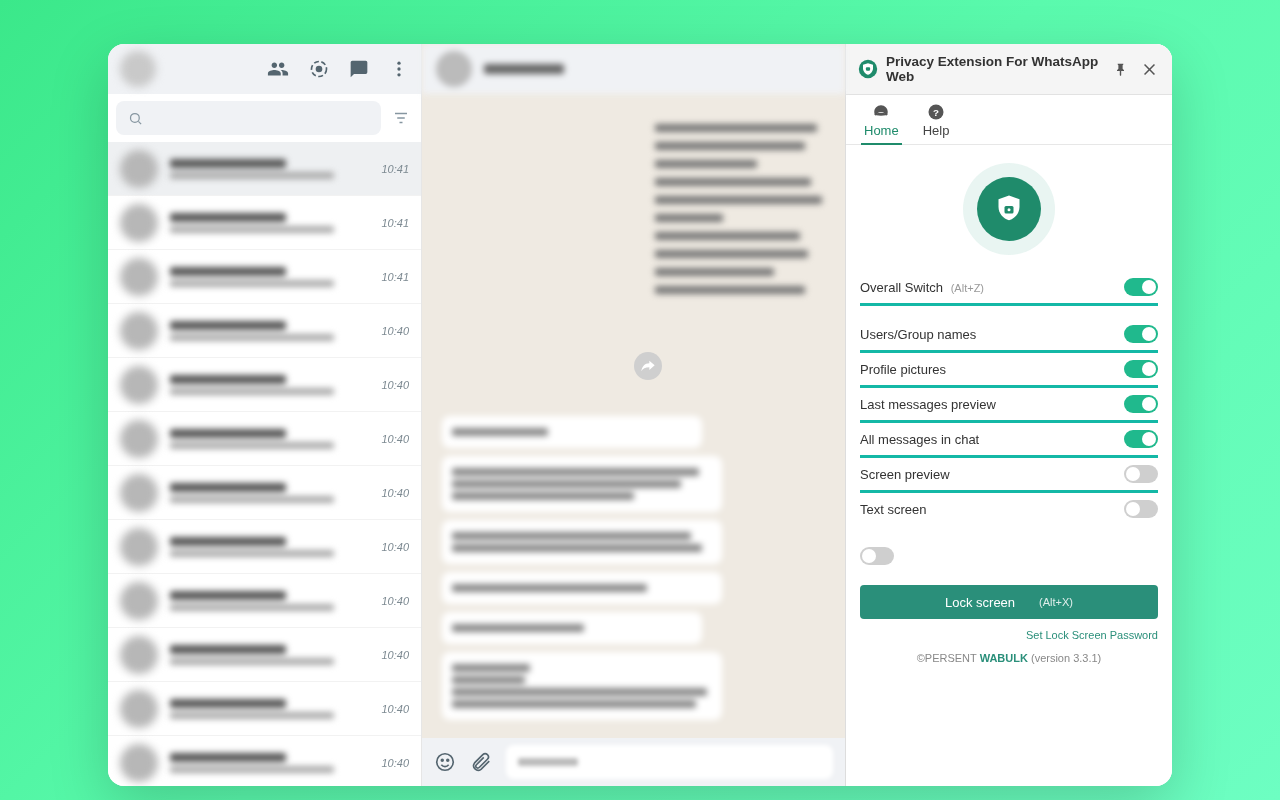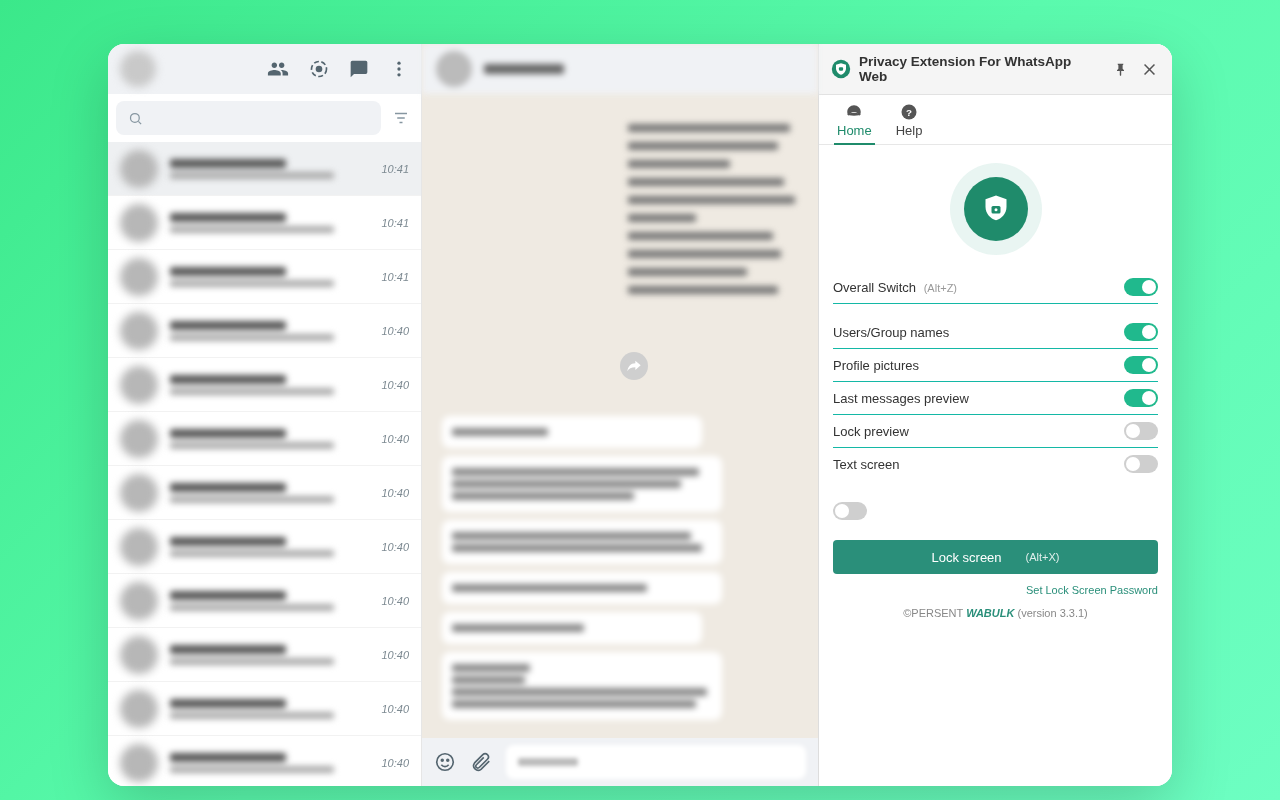--- a/index.html
+++ b/index.html
@@ -40,53 +40,53 @@
 .msg-blur { filter: blur(3px); }
 .msg-in { background:#fff; border-radius:8px; padding:8px 10px; margin:8px 0; max-width:280px; }
 .msg-in .mb-line { height:8px; background:#888; border-radius:2px; margin:4px 0; }
 .msg-wrap-right { position:absolute; right:20px; top:20px; width:170px; }
 .msg-out-line { height:8px; background:#777; border-radius:2px; margin:10px 0; }
 .fwd-icon { position:absolute; left:50%; top:40%; width:28px; height:28px; border-radius:50%; background:#cfcfcf; display:flex; align-items:center; justify-content:center; color:#fff; }
 .cp-input { height:48px; background:#f0f2f5; display:flex; align-items:center; padding:0 12px; gap:14px; }
 .cp-input-icn { color:#54656f; }
 .cp-input-field { flex:1; height:34px; background:#fff; border-radius:8px; padding:0 12px; color:#aaa; filter:blur(2px); display:flex; align-items:center; }
 
-.ext-panel { width: 354px; background:#fff; height:100%; display:flex; flex-direction:column; border-left:1px solid #ddd; font-size:13px; }
+.ext-panel { width: 327px; background:#fff; height:100%; display:flex; flex-direction:column; border-left:1px solid #ddd; font-size:13px; }
 .ext-header { display:flex; align-items:center; padding:10px 12px; gap:8px; background:#f5f5f5; border-bottom:1px solid #e2e2e2; }
 .ext-logo { width:20px; height:20px; }
 .ext-title { font-weight:600; color:#333; flex:1; font-size:13.5px; }
 .ext-pin, .ext-close { color:#555; cursor:pointer; padding:2px; }
 .ext-tabs { display:flex; gap:24px; padding:8px 18px 0; border-bottom:1px solid #e7e7e7; }
 .ext-tab { display:flex; flex-direction:column; align-items:center; gap:2px; padding-bottom:6px; cursor:pointer; color:#444; position:relative; }
 .ext-tab.active { color:#1f8b6b; }
 .ext-tab.active::after { content:""; position:absolute; bottom:-1px; left:-3px; right:-3px; height:2px; background:#1f8b6b; }
 .ext-tab-icn { width:18px; height:18px; }
 .ext-body { padding: 14px 14px; flex:1; overflow:auto; }
 .ext-big-logo { width:92px; height:92px; border-radius:50%; background:radial-gradient(circle,#e9f5f2 68%, #dff2ec 100%); display:flex; align-items:center; justify-content:center; margin:4px auto 16px; }
 .ext-big-logo-inner { width:64px; height:64px; border-radius:50%; background:#1f8b6b; display:flex; align-items:center; justify-content:center; }
-.setting-row { display:flex; align-items:center; justify-content:space-between; padding:7px 0; border-bottom:1px solid #14b8a6; }
+.setting-row { display:flex; align-items:center; justify-content:space-between; padding:7px 0; border-bottom:3px solid #14b8a6; }
 .setting-row.nobd { border-bottom:none; }
 .setting-label { color:#333; }
 .setting-hint { color:#999; font-size:11px; margin-left:4px; }
 .group-gap { height:12px; }
 .toggle { width:34px; height:18px; border-radius:10px; position:relative; cursor:pointer; }
 .toggle.on { background:#20b98d; }
 .toggle.off { background:#cfcfcf; }
 .toggle .knob { position:absolute; top:2px; width:14px; height:14px; border-radius:50%; background:#fff; }
 .toggle.on .knob { right:2px; }
 .toggle.off .knob { left:2px; }
 .autolock-row { display:flex; align-items:center; justify-content:space-between; padding:10px 0; }
 .autolock-text { color:#333; display:flex; align-items:center; gap:3px; }
 .al-input { width:52px; height:22px; border:1px solid #d6d6d6; border-radius:3px; text-align:left; padding:0 6px; font-size:12px; color:#333; }
 .lock-btn { margin-top:10px; background:#2a8f7a; color:#fff; height:34px; border:none; border-radius:4px; width:100%; cursor:pointer; font-size:13px; display:flex; align-items:center; justify-content:center; gap:24px; }
 .lock-btn .hint { font-size:11px; opacity:.85; }
 .set-pwd { text-align:right; margin-top:8px; }
 .set-pwd a { color:#2a8f7a; font-size:11px; text-decoration:none; cursor:pointer; }
 .footer-line { text-align:center; font-size:11px; color:#888; margin-top:10px; }
-.footer-line .brand { color:#2a8f7a; font-weight:600;font-style:italic; }
+.footer-line .brand { color:#2a8f7a; font-weight:600; }
 svg { display:block; }
 </style>
 </head>
 <body>
 
 <div class="app-window">
 
   <div class="sidebar">
     <div class="sb-header">
       <div class="sb-avatar"></div>
@@ -378,21 +378,27 @@
               <div class="knob"></div>
             </div>
           </div>
           <div class="setting-row">
             <span class="setting-label">Last messages preview</span>
             <div class="toggle on">
               <div class="knob"></div>
             </div>
           </div>
           <div class="setting-row">
-            <span class="setting-label">Lock preview</span>
+            <span class="setting-label">All messages in chat</span>
+            <div class="toggle on">
+              <div class="knob"></div>
+            </div>
+          </div>
+          <div class="setting-row">
+            <span class="setting-label">Screen preview</span>
             <div class="toggle off">
               <div class="knob"></div>
             </div>
           </div>
           <div class="setting-row nobd">
             <span class="setting-label">Text screen</span>
             <div class="toggle off">
               <div class="knob"></div>
             </div>
           </div>

